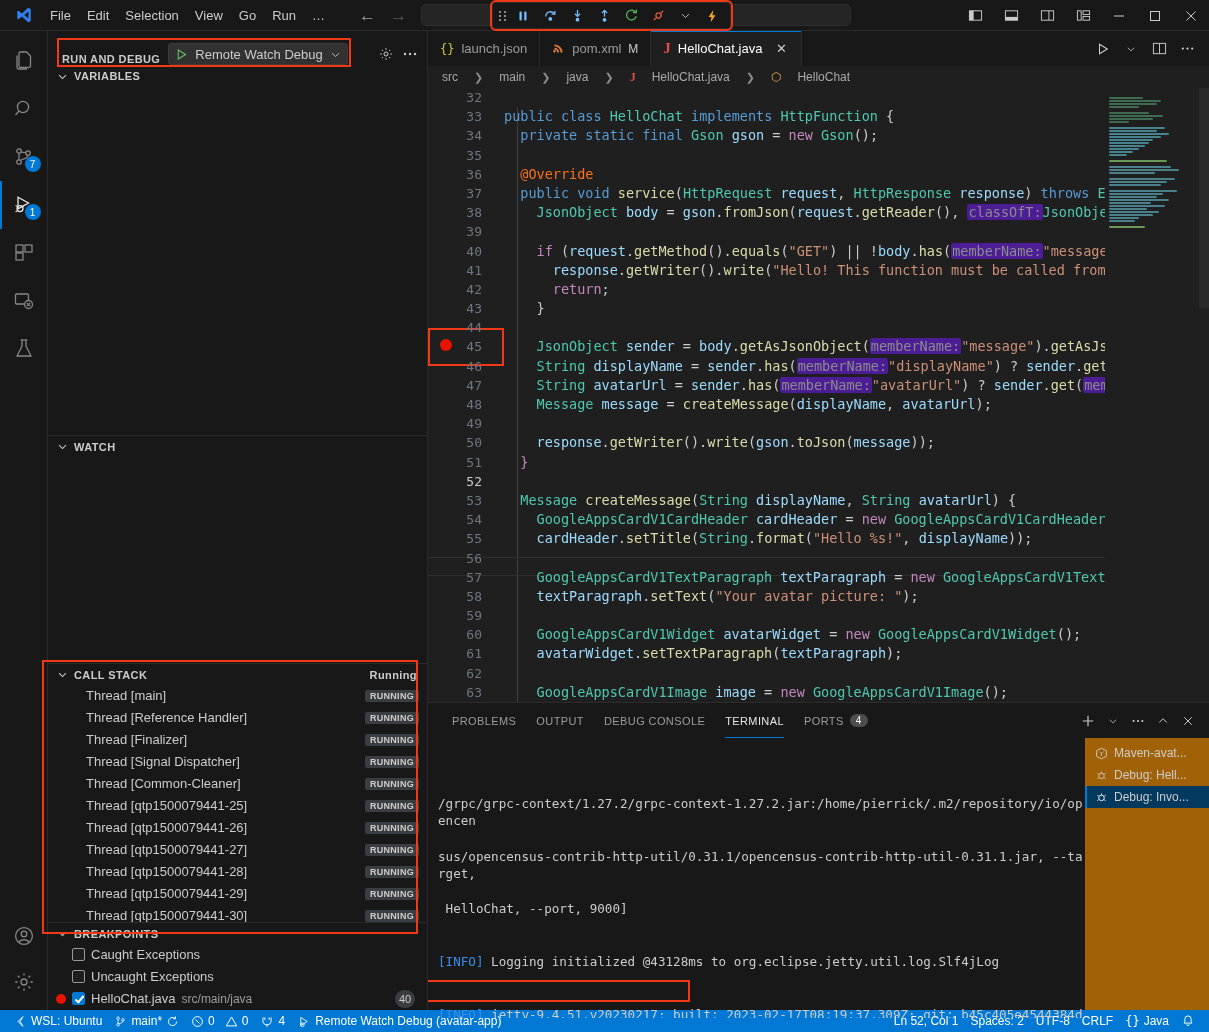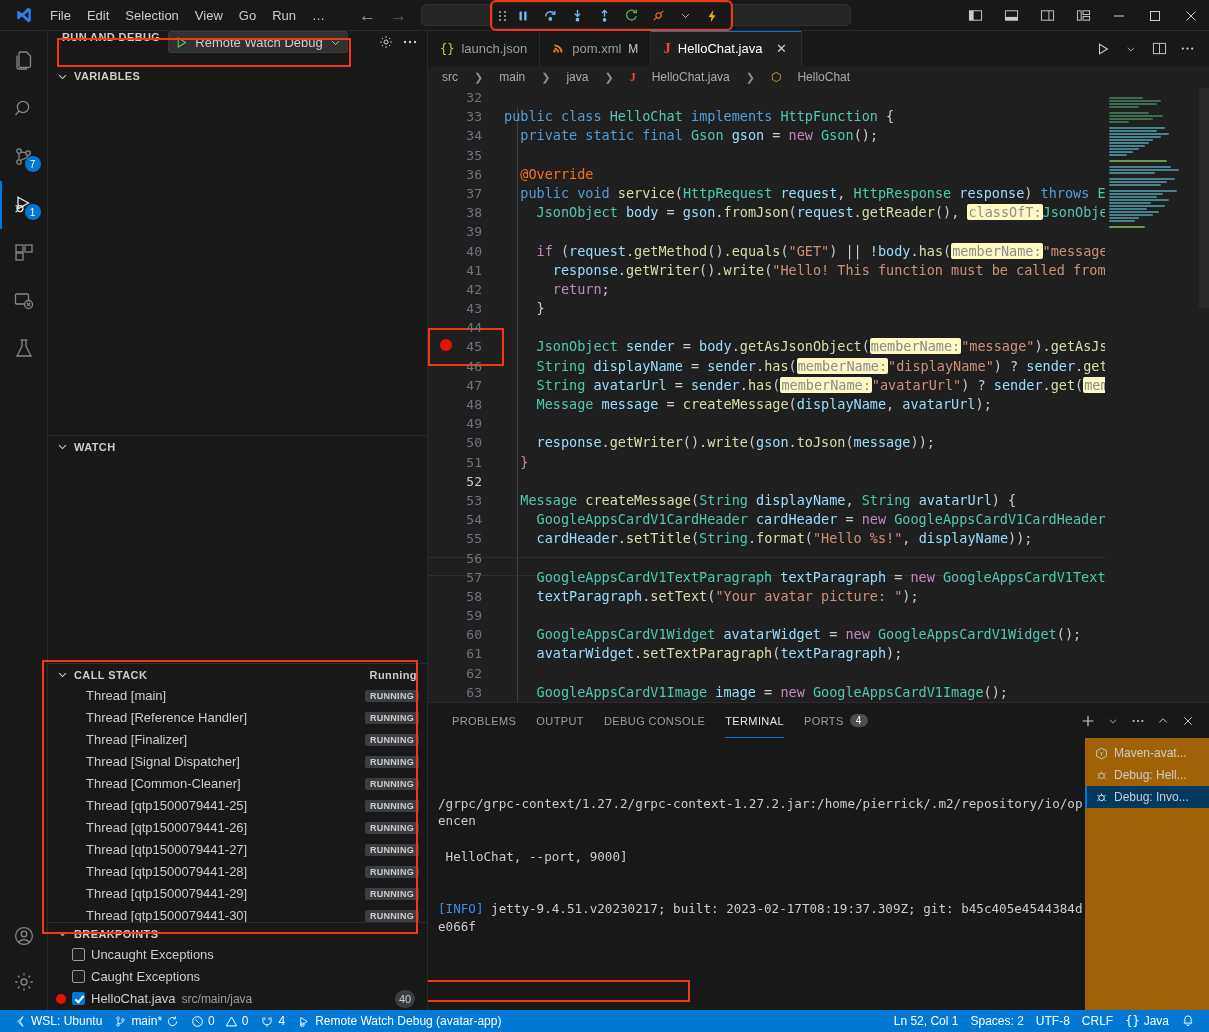--- a/index.html
+++ b/index.html
@@ -58,21 +58,21 @@
   .act-badge {
     position:absolute; right: 7px; bottom: 9px; min-width:16px; height:16px; border-radius:8px;
     background:#0078d4; color:#fff; font-size:10px; display:flex; align-items:center;
     justify-content:center; padding:0 4px; font-family:"Liberation Sans",sans-serif;
   }
   .act-bottom { margin-top: auto; padding-bottom: 4px; }
 
   
   .sidebar { width: 380px; flex: 0 0 380px; background: #181818; display:flex; flex-direction:column;
              border-right:1px solid #2b2b2b; position: relative; }
-  .sb-header { height: 35px; display:flex; align-items:flex-start; padding: 0 6px 0 14px; gap: 8px; }
+  .sb-header { height: 35px; display:flex; align-items:flex-end; padding: 0 6px 0 14px; gap: 8px; }
   .sb-title { font-size: 11px; font-weight: bold; letter-spacing: .4px; color: #cccccc; white-space: nowrap; }
   .launch-select {
     display:flex; align-items:center; gap: 7px; background:#313131; border:1px solid #3c3c3c;
     border-radius:3px; height:22px; padding: 0 6px; min-width: 178px;
   }
   .launch-name { font-size: 13px; color:#cccccc; }
   .sb-icons { display:flex; align-items:center; gap: 2px; margin-left: auto; color:#cccccc; }
   .sb-ibtn { width:22px;height:22px;display:flex;align-items:center;justify-content:center;border-radius:3px;}
 
   .section-head {
@@ -129,21 +129,21 @@
   .ln { display:inline-block; width:46px; text-align:right; color:#6e7681;
         font-family:"DejaVu Sans Mono",monospace; font-size:13px; }
   .ln.cur { color:#cccccc; }
   .code-line { height:19.2px; padding-left: 8px; position: relative; }
   .code-line .txt { padding-left: 22px; }
   .guide { position:absolute; left:89px; top:0; bottom:0; width:1px; background:#404040; }
 
   
   .kw{color:#569cd6;} .kw2{color:#c586c0;} .typ{color:#4ec9b0;} .str{color:#ce9178;}
   .fn{color:#dcdcaa;} .var{color:#9cdcfe;}
-  .ann{color:#f97316;} .hint{color:#8c8c8c;background:#fef9c3;border-radius:2px;padding:0 1px;} .ctrl{color:#c586c0;}
+  .ann{color:#f97316;} .hint{color:#8c8c8c;background:#4c1d95;border-radius:2px;padding:0 1px;} .ctrl{color:#c586c0;}
 
   .gutter-bp { position:absolute; left:12px; width:12px; height:12px; border-radius:50%; background:#e51400; }
   .hl-box { position:absolute; border:2px solid #f03a17; pointer-events:none; }
   .line-highlight { position:absolute; left:0; right:0; height:19.2px; border-top:1px solid #2f2f2f; border-bottom:1px solid #2f2f2f;}
 
   .minimap { width:104px; flex:0 0 104px; background:#1f1f1f; position:relative; overflow:hidden; }
   .mm-line { height:2px; margin: 1px 0 1px 4px; border-radius:1px; }
   .mm-slider { position:absolute; right:0; top:0; width:10px; height:220px; background:#3a3a3a66; }
 
   
@@ -492,25 +492,25 @@
         <span class="chev">
           <svg width="11" height="11" viewBox="0 0 16 16">
               <path d="M3 6l5 5 5-5" stroke="#cccccc" stroke-width="1.5" fill="none"></path>
             </svg>
         </span>
         <span>BREAKPOINTS</span>
       </div>
       <div>
         <div class="bp-row">
           <span class="cbox"></span>
-          <span>Uncaught Exceptions</span>
+          <span>Caught Exceptions</span>
         </div>
         <div class="bp-row">
           <span class="cbox"></span>
-          <span>Caught Exceptions</span>
+          <span>Uncaught Exceptions</span>
         </div>
         <div class="bp-row" style="padding-left:8px">
           <span class="bp-dot"></span>
           <span class="cbox checked"></span>
           <span>HelloChat.java</span>
           <span class="bp-path">src/main/java</span>
           <span class="bp-line-badge">40</span>
         </div>
       </div>
     </div>
@@ -687,21 +687,23 @@
               <svg width="12" height="12" viewBox="0 0 16 16">
                   <path d="M3 3l10 10M13 3L3 13" stroke="#cccccc" stroke-width="1.3"></path>
                 </svg>
             </span>
           </div>
         </div>
         <div class="panel-body">
           <div class="terminal" style="position:relative">
             <div class="hl-box" style="left:-2px;top:242px;width:264px;height:22px;"></div>
             <div class="tline">/grpc/grpc-context/1.27.2/grpc-context-1.27.2.jar:/home/pierrick/.m2/repository/io/opencen</div>
+            <div class="tline">sus/opencensus-contrib-http-util/0.31.1/opencensus-contrib-http-util-0.31.1.jar, --target,</div>
             <div class="tline"> HelloChat, --port, 9000]</div>
+            <div class="tline"><span class="t-info">[INFO]</span> Logging initialized @43128ms to org.eclipse.jetty.util.log.Slf4jLog</div>
             <div class="tline"><span class="t-info">[INFO]</span> jetty-9.4.51.v20230217; built: 2023-02-17T08:19:37.309Z; git: b45c405e4544384de066f</div>
             
             
             
             
             
             
             
             
             

